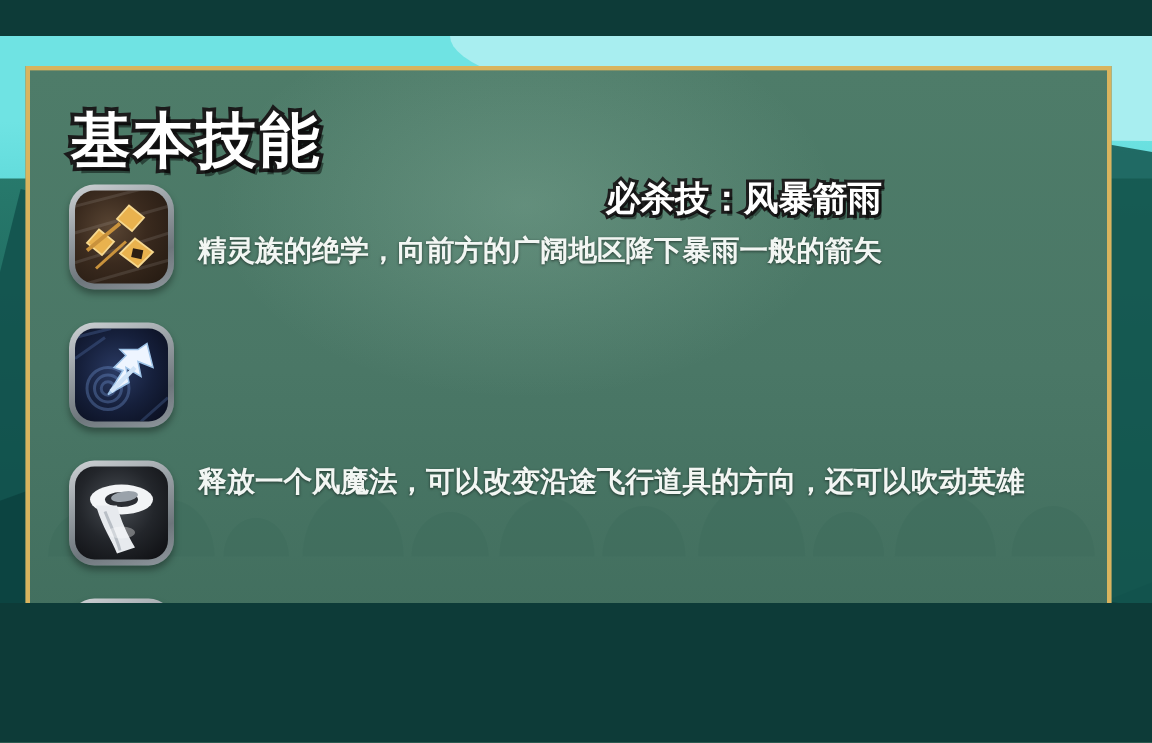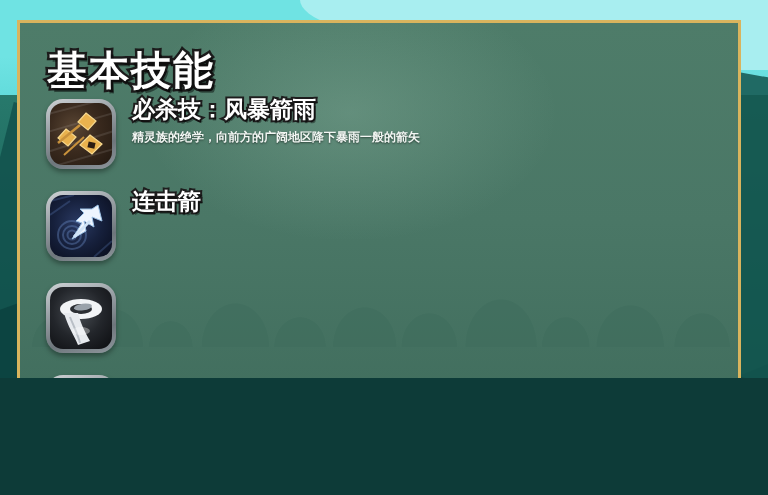--- a/index.html
+++ b/index.html
@@ -1,21 +1,21 @@
 <!DOCTYPE html>
 <html><head>
 <meta charset="utf-8">
 <style>
   html,body{margin:0;padding:0;}
   body{
     width:768px;height:495px;overflow:hidden;
     font-family:"DejaVu Sans","Liberation Sans",sans-serif;
     background:#0d3b38;
   }
-  #screen{position:relative;width:768px;height:378px;overflow:hidden;}
+  #screen{position:relative;width:768px;height:378px;overflow:hidden;margin-top:24px;}
 
   
   .bg-base{position:absolute;inset:0;background:#1d6b63;}
   .bg-sky{position:absolute;left:0;top:0;width:768px;height:95px;
     background:linear-gradient(180deg,#6fe3e3 0%,#6fe3e3 60%,#63dcdc 100%);}
   .bg-sky-curve{position:absolute;left:300px;top:0;width:470px;height:70px;
     background:#a8eef0;border-bottom-left-radius:100% 100%;}
   .bg-ground{position:absolute;left:0;top:60px;width:768px;height:435px;
     background:linear-gradient(180deg,#2a7d6f 0%,#186158 55%,#0e4a46 100%);}
   .shard{position:absolute;background:#12514c;opacity:.85;}
@@ -91,28 +91,28 @@
     box-shadow:0 3px 5px rgba(0,0,0,.35);
   }
   .icon-inner{position:relative;width:100%;height:100%;border-radius:13px;overflow:hidden;}
 
   .ic-ult{background:radial-gradient(circle at 38% 40%,#5a4634 0%,#3a2a1e 45%,#231911 100%);}
   .ic-arrow{background:radial-gradient(circle at 45% 45%,#2a3a63 0%,#16203c 50%,#090d1c 100%);}
   .ic-wind{background:radial-gradient(circle at 45% 40%,#4a4f55 0%,#23262b 50%,#0c0d10 100%);}
   .ic-leaf{background:radial-gradient(circle at 45% 45%,#2e5d2a 0%,#17361a 50%,#0b1d0d 100%);}
 
   
-  .skill-text{margin-left:16px;padding-top:2px;}
+  .skill-text{margin-left:16px;padding-top:2px;text-align:right;}
   .skill-name{
     font-size:23px;font-weight:bold;color:#ffffff;line-height:1.3;
     -webkit-text-stroke:4px #1d1d1d;paint-order:stroke fill;
     text-shadow:2px 3px 0 rgba(0,0,0,.4);
   }
   .skill-desc{
-    font-size:12px;font-weight:bold;color:#f2f6f3;line-height:1.62;
+    font-size:19px;font-weight:bold;color:#f2f6f3;line-height:1.62;
     margin-top:3px;
     text-shadow:0 1px 2px rgba(0,0,0,.55);
   }
   .skill-desc div{white-space:nowrap;}
 </style>
 </head>
 <body>
 
 <div id="screen">
 
@@ -179,38 +179,40 @@
                 <line x1="0" y1="6" x2="24" y2="0"></line>
                 <line x1="0" y1="20" x2="20" y2="6"></line>
                 <line x1="44" y1="62" x2="62" y2="46"></line>
               </g>
               <polygon points="48,10 52,26 42,22 44,32 34,26 36,36 22,44 32,28 26,26 34,18 30,14 42,14" fill="#eef5ff" stroke="#9fc4e8" stroke-width="1"></polygon>
               <path d="M24,42 L40,26" stroke="#cfe3f7" stroke-width="3" fill="none"></path>
             </svg>
           </div>
         </div>
         <div class="skill-text">
-          <div class="skill-name">连击箭</div>
         </div>
       </div>
 
       <div class="skill skill-row">
         <div class="icon-frame">
           <div class="icon-inner ic-wind">
             <svg viewBox="0 0 62 62" width="100%" height="100%">
               <ellipse cx="31" cy="22" rx="21" ry="10" fill="#f2f4f6"></ellipse>
               <ellipse cx="31" cy="22" rx="11" ry="5" fill="#2b2e33"></ellipse>
               <path d="M14,26 C18,40 24,48 28,58 L40,54 C34,44 30,34 28,26 Z" fill="#e7eaee"></path>
               <path d="M20,30 C24,40 28,48 30,56" stroke="#b9bfc6" stroke-width="2" fill="none"></path>
               <ellipse cx="33" cy="20" rx="9" ry="3.4" fill="#9aa2aa" transform="rotate(-8 33 20)"></ellipse>
               <ellipse cx="31" cy="44" rx="9" ry="4" fill="rgba(255,255,255,.35)"></ellipse>
             </svg>
           </div>
         </div>
         <div class="skill-text">
+          <div class="skill-desc">
+            <div>释放一个风魔法，可以改变沿途飞行道具的方向，还可以吹动英雄</div>
+          </div>
         </div>
       </div>
 
       <div class="skill skill-row">
         <div class="icon-frame">
           <div class="icon-inner ic-leaf">
             <svg viewBox="0 0 62 62" width="100%" height="100%">
               <circle cx="31" cy="31" r="22" fill="none" stroke="rgba(120,220,110,.18)" stroke-width="6"></circle>
               <circle cx="31" cy="31" r="14" fill="none" stroke="rgba(120,220,110,.14)" stroke-width="5"></circle>
               <path d="M31,12 C44,18 46,34 34,48 C22,42 18,26 31,12 Z" fill="#6fd13f"></path>

